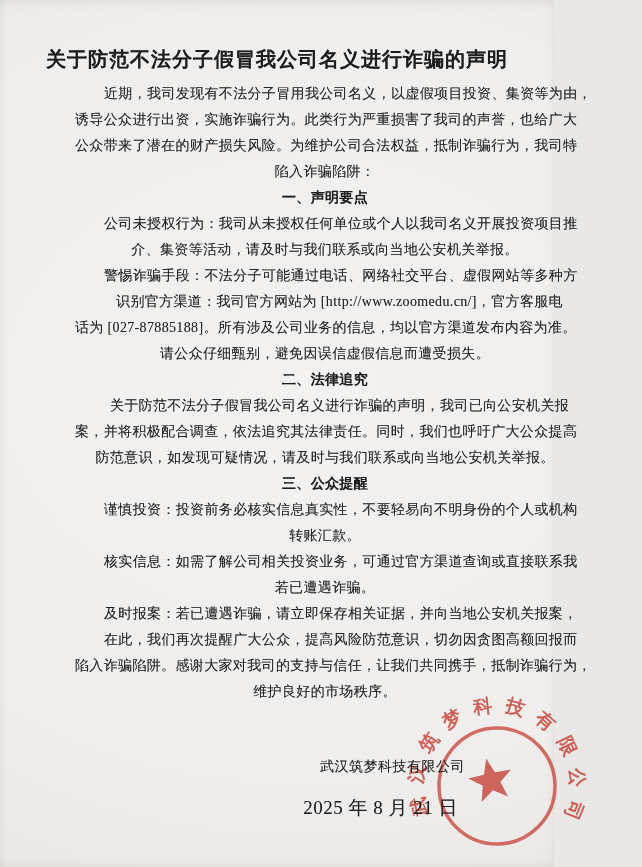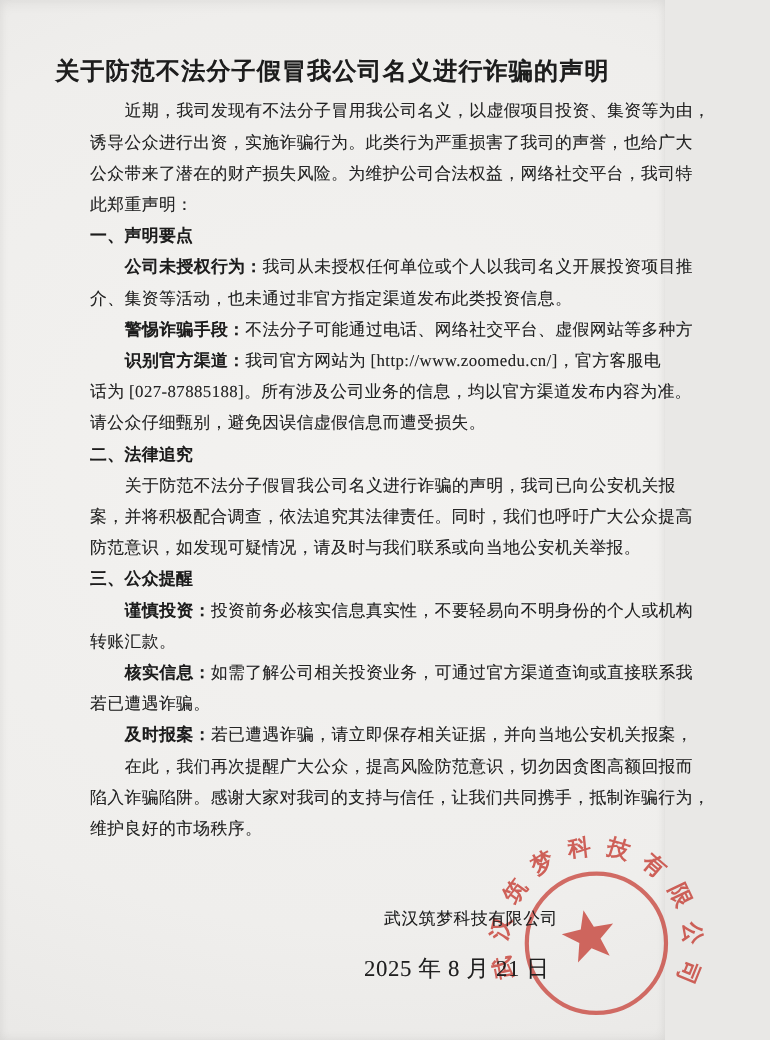--- a/index.html
+++ b/index.html
@@ -20,24 +20,24 @@
     text-align:center;font-size:20px;font-weight:bold;
     letter-spacing:1px;color:#1d1d1d;
     text-shadow:0 0 0.5px rgba(0,0,0,0.4);
   }
   .doc-body{
     position:absolute;top:81px;left:75px;width:500px;
     font-size:14px;line-height:26px;letter-spacing:0.35px;
     color:#242424;
     text-shadow:0 0 0.4px rgba(0,0,0,0.3);
   }
-  .line{height:26px;white-space:nowrap;}
+  .line{height:26px;white-space:nowrap;text-align:center;}
   .line.indent{padding-left:29px;}
   .line.head{font-weight:bold;color:#1c1c1c;font-family:Liberation Serif, serif;}
-  .lead{font-weight:bold;color:#1c1c1c;}
+  .lead{font-weight:normal;color:#1c1c1c;}
   .signature{
     position:absolute;top:752px;right:89px;z-index:3;
     text-align:right;font-size:14px;line-height:29px;
     color:#1f1f1f;letter-spacing:0.5px;
     text-shadow:0 0 0.4px rgba(0,0,0,0.3);
   }
   .signature .sig-date{padding-right:7px;font-size:19px;margin-top:12px;}
   .seal{
     position:absolute;left:397px;top:686px;width:200px;height:200px;z-index:2;
     opacity:0.92;
@@ -46,25 +46,25 @@
 </head>
 <body>
 
 <div class="page">
 
   <div class="doc-title">关于防范不法分子假冒我公司名义进行诈骗的声明</div>
 
   <div class="doc-body" id="docBody">
       <div class="line indent">近期，我司发现有不法分子冒用我公司名义，以虚假项目投资、集资等为由，</div>
       <div class="line">诱导公众进行出资，实施诈骗行为。此类行为严重损害了我司的声誉，也给广大</div>
-      <div class="line">公众带来了潜在的财产损失风险。为维护公司合法权益，网络社交平台，我司特</div>
-      <div class="line">此郑重声明：</div>
+      <div class="line">公众带来了潜在的财产损失风险。为维护公司合法权益，抵制诈骗行为，我司特</div>
+      <div class="line">陷入诈骗陷阱：</div>
       <div class="line head">一、声明要点</div>
       <div class="line indent"><span class="lead">公司未授权行为：</span>我司从未授权任何单位或个人以我司名义开展投资项目推</div>
-      <div class="line">介、集资等活动，也未通过非官方指定渠道发布此类投资信息。</div>
+      <div class="line">介、集资等活动，请及时与我们联系或向当地公安机关举报。</div>
       <div class="line indent"><span class="lead">警惕诈骗手段：</span>不法分子可能通过电话、网络社交平台、虚假网站等多种方</div>
       <div class="line indent"><span class="lead">识别官方渠道：</span>我司官方网站为 [http://www.zoomedu.cn/]，官方客服电</div>
       <div class="line">话为 [027-87885188]。所有涉及公司业务的信息，均以官方渠道发布内容为准。</div>
       <div class="line">请公众仔细甄别，避免因误信虚假信息而遭受损失。</div>
       <div class="line head">二、法律追究</div>
       <div class="line indent">关于防范不法分子假冒我公司名义进行诈骗的声明，我司已向公安机关报</div>
       <div class="line">案，并将积极配合调查，依法追究其法律责任。同时，我们也呼吁广大公众提高</div>
       <div class="line">防范意识，如发现可疑情况，请及时与我们联系或向当地公安机关举报。</div>
       <div class="line head">三、公众提醒</div>
       <div class="line indent"><span class="lead">谨慎投资：</span>投资前务必核实信息真实性，不要轻易向不明身份的个人或机构</div>

